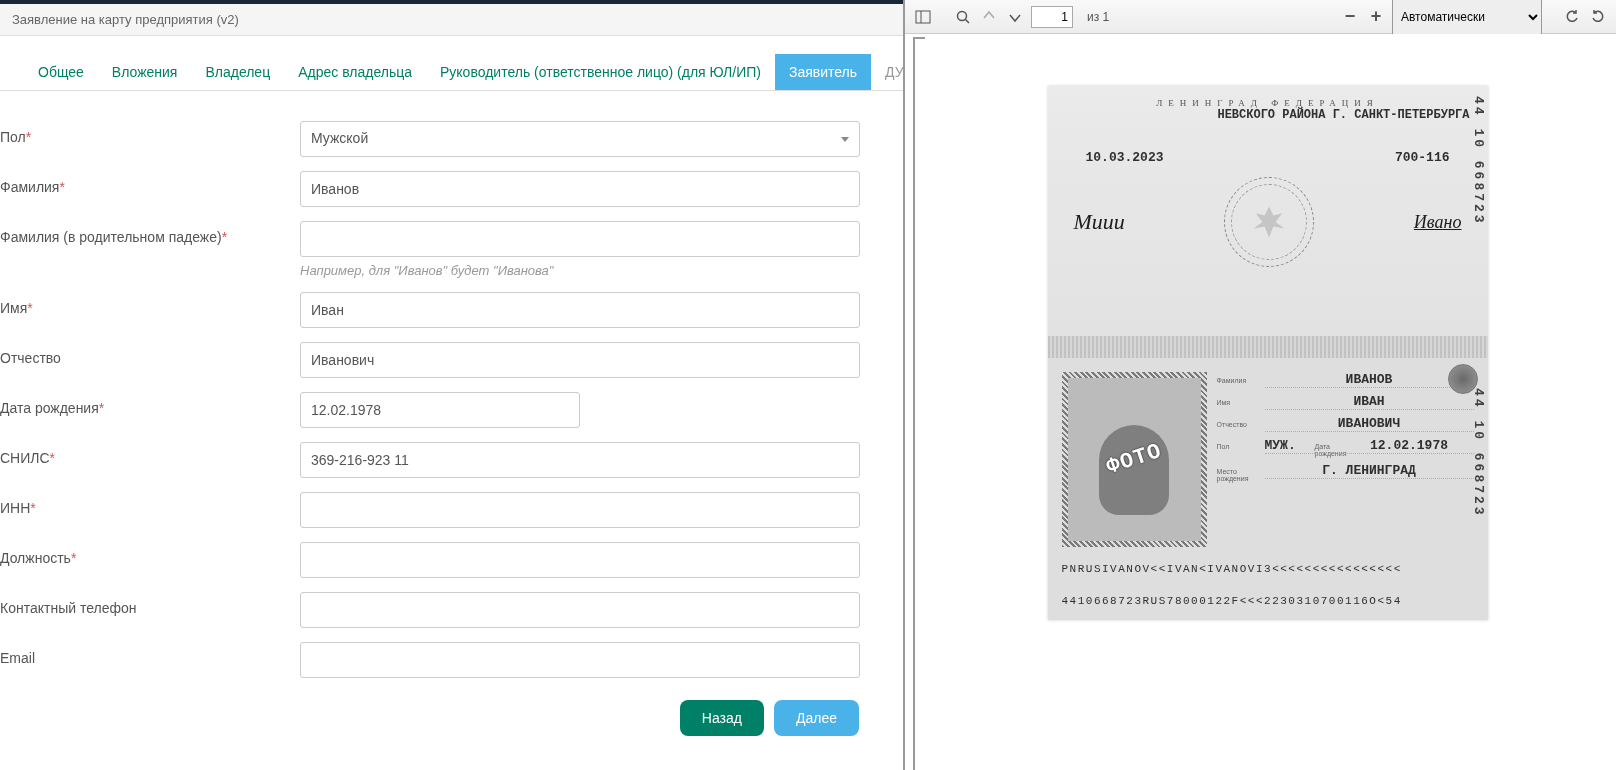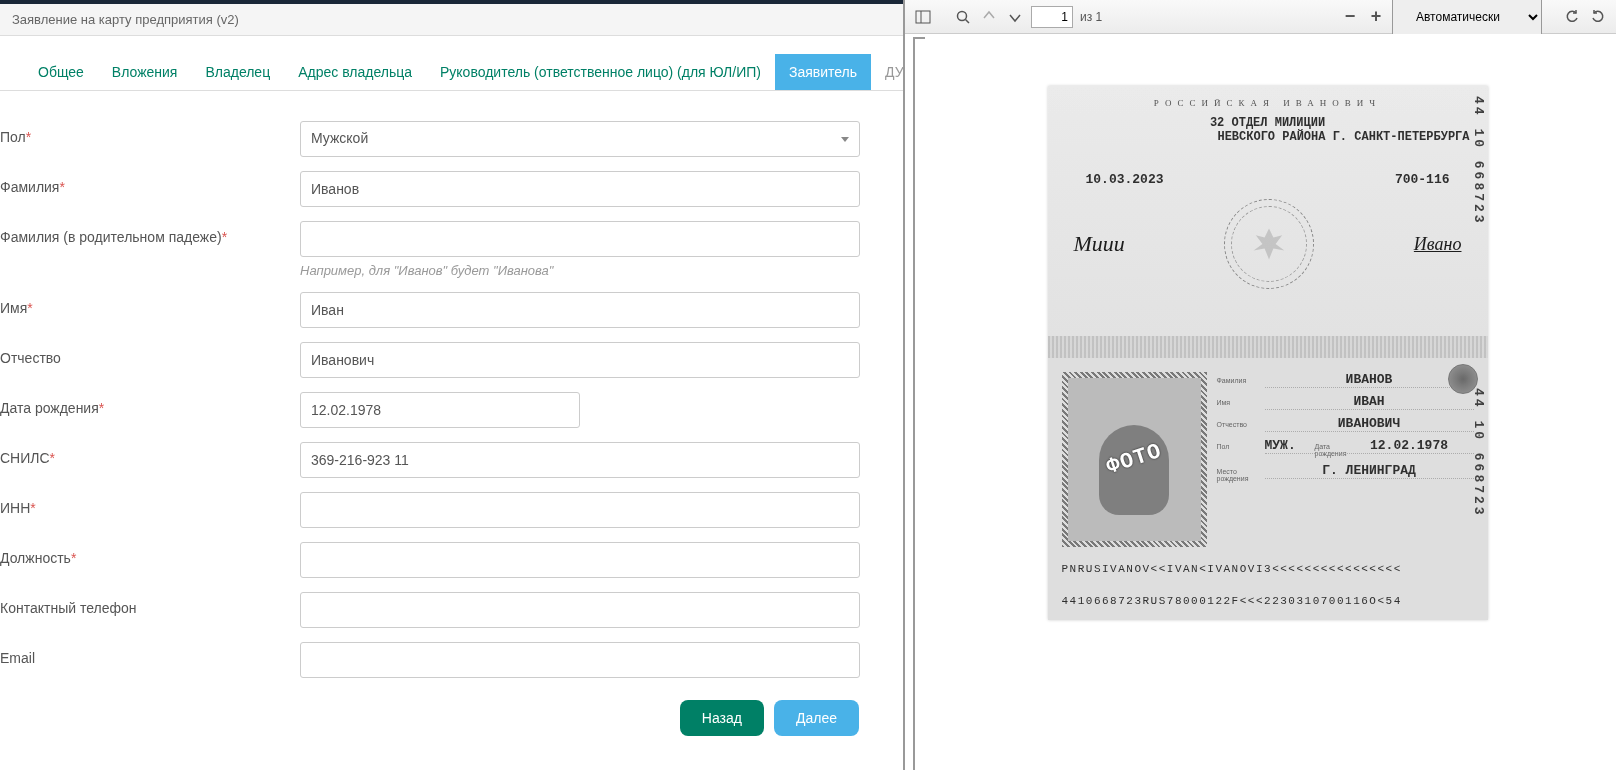--- a/index.html
+++ b/index.html
@@ -150,27 +150,27 @@
 }
 .tb-sep { width: 8px; }
 .page-input {
   width: 42px;
   height: 22px;
   border: 1px solid #aaa;
   text-align: right;
   padding: 0 4px;
   font-size: 12px;
 }
-.page-of { font-size: 12px; color: #555; margin-left: 1px; }
+.page-of { font-size: 12px; color: #555; margin-left: 8px; }
 .zoom-select {
   height: 36px;
   border: 1px solid #999;
   background: #eee;
   font-size: 12px;
-  padding: 0 19px;
+  padding: 0 4px;
   width: 150px;
 }
 .tb-spacer { flex: 1; }
 
 .pdf-content {
   flex: 1;
   background: #fff;
   overflow: auto;
   position: relative;
   padding: 4px 0 0 14px;
@@ -532,22 +532,21 @@
           <path d="M4 1 L4 4 L7 4" fill="none" stroke="#555" stroke-width="1.5"></path>
         </svg>
     </div>
   </div>
 
   <div class="pdf-content">
     <div class="scan-border"></div>
     <div class="passport">
 
       <div class="pp-top">
-        <div class="pp-rf">РОССИЙСКАЯ ИВАНОВИЧ</div>
-        <div class="pp-dept">32 ОТДЕЛ МИЛИЦИИ</div>
+        <div class="pp-rf">ЛЕНИНГРАД ФЕДЕРАЦИЯ</div>
         <div class="pp-dept2">НЕВСКОГО РАЙОНА Г. САНКТ-ПЕТЕРБУРГА</div>
         <div class="pp-daterow">
           <span>10.03.2023</span>
           <span>700-116</span>
         </div>
         <div class="pp-sign-row">
           <div class="pp-sign-left">Миии</div>
           <div class="pp-seal">
             <svg class="pp-eagle" viewBox="0 0 40 40">
                 <path d="M20 6 L24 14 L32 12 L26 20 L34 26 L24 24 L20 34 L16 24 L6 26 L14 20 L8 12 L16 14 Z" fill="#888"></path>

